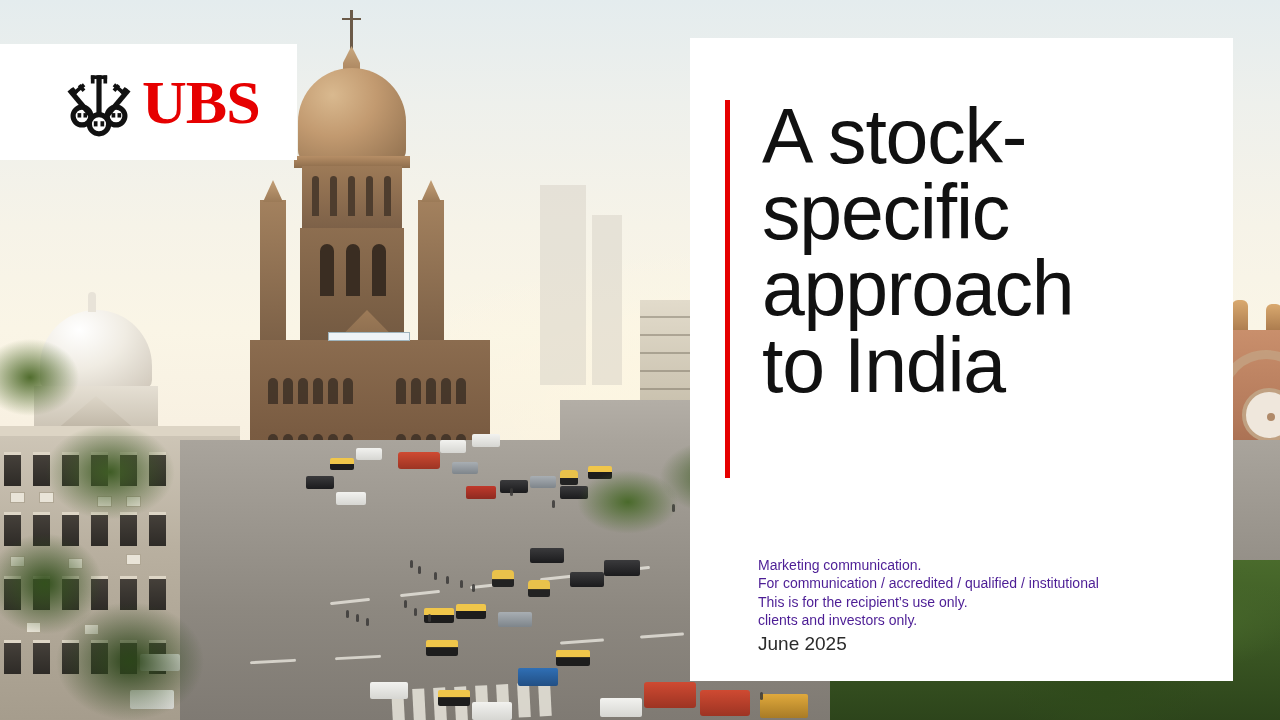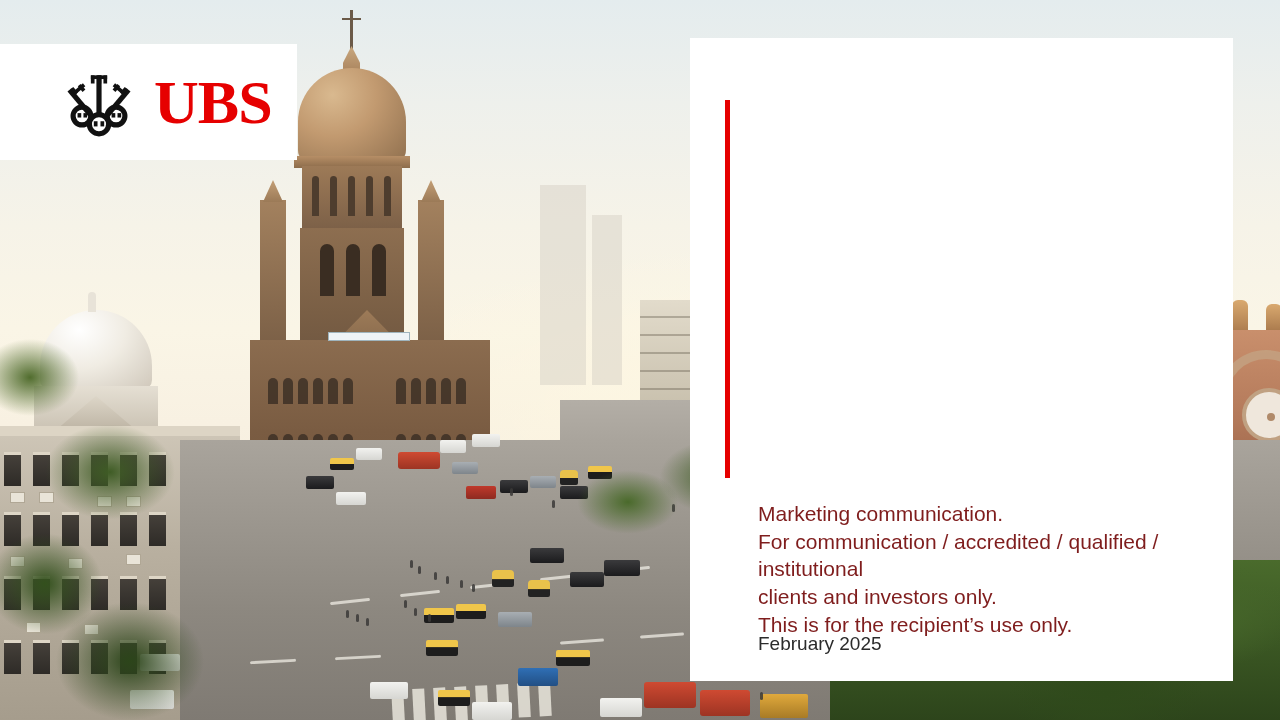--- a/index.html
+++ b/index.html
@@ -242,21 +242,21 @@
   
   .ped { position:absolute; width:3px; height:8px; background:#3b3a38; border-radius:2px; opacity:.85; }
 
   
   .pole { position:absolute; width:2px; background:#7d7a73; }
   .pole:after { content:""; position:absolute; left:0; top:0; width:16px; height:2px; background:#7d7a73; }
 
   
   .logo-box {
     position:absolute; left:0; top:44px; width:297px; height:116px;
-    background:#ffffff; display:flex; align-items:center; padding-left:62px; gap:18px;
+    background:#ffffff; display:flex; align-items:center; padding-left:62px; gap:6px;
   }
   .logo-keys { width:74px; height:74px; flex:0 0 auto; }
   .logo-word {
     font-family:"Liberation Serif", serif;
     font-weight:700; font-size:62px; line-height:1;
     color:#E60000; letter-spacing:-1px;
   }
 
   
   .panel {
@@ -266,22 +266,22 @@
   .accent-bar {
     position:absolute; left:35px; top:62px; width:5px; height:378px;
     background:#E60000;
   }
   .title {
     position:absolute; left:72px; top:60px; width:400px;
     font-size:77px; line-height:0.99; font-weight:300;
     color:#111111; letter-spacing:-1.2px;
   }
   .disclaimer {
-    position:absolute; left:68px; top:462px; width:450px;
-    font-size:21px; line-height:1.32; color:#7f1d1d; font-weight:400;
+    position:absolute; left:68px; top:518px; width:450px;
+    font-size:14px; line-height:1.32; color:#4c1d95; font-weight:400;
   }
   .date {
     position:absolute; left:68px; top:595px;
     font-size:19px; color:#2b2b2b; font-weight:400;
   }
 </style>
 </head>
 <body>
 
 <div id="slide">
@@ -609,24 +609,30 @@
         <path d="M67 65 l5 0 0 6 -5 0 z"></path>
         <path d="M75 65 l5 0 0 6 -5 0 z"></path>
       </g>
     </svg>
     <div class="logo-word">UBS</div>
   </div>
 
   <div class="panel">
     <div class="accent-bar"></div>
 
+    <div class="title">
+      <div>A stock-</div>
+      <div>specific</div>
+      <div>approach</div>
+      <div>to India</div>
+    </div>
 
     <div class="disclaimer">
       <div>Marketing communication.</div>
       <div>For communication / accredited / qualified / institutional</div>
+      <div>This is for the recipient’s use only.</div>
       <div>clients and investors only.</div>
-      <div>This is for the recipient’s use only.</div>
-    </div>
-
-    <div class="date">February 2025</div>
+    </div>
+
+    <div class="date">June 2025</div>
   </div>
 
 </div>
 
 </body></html>

